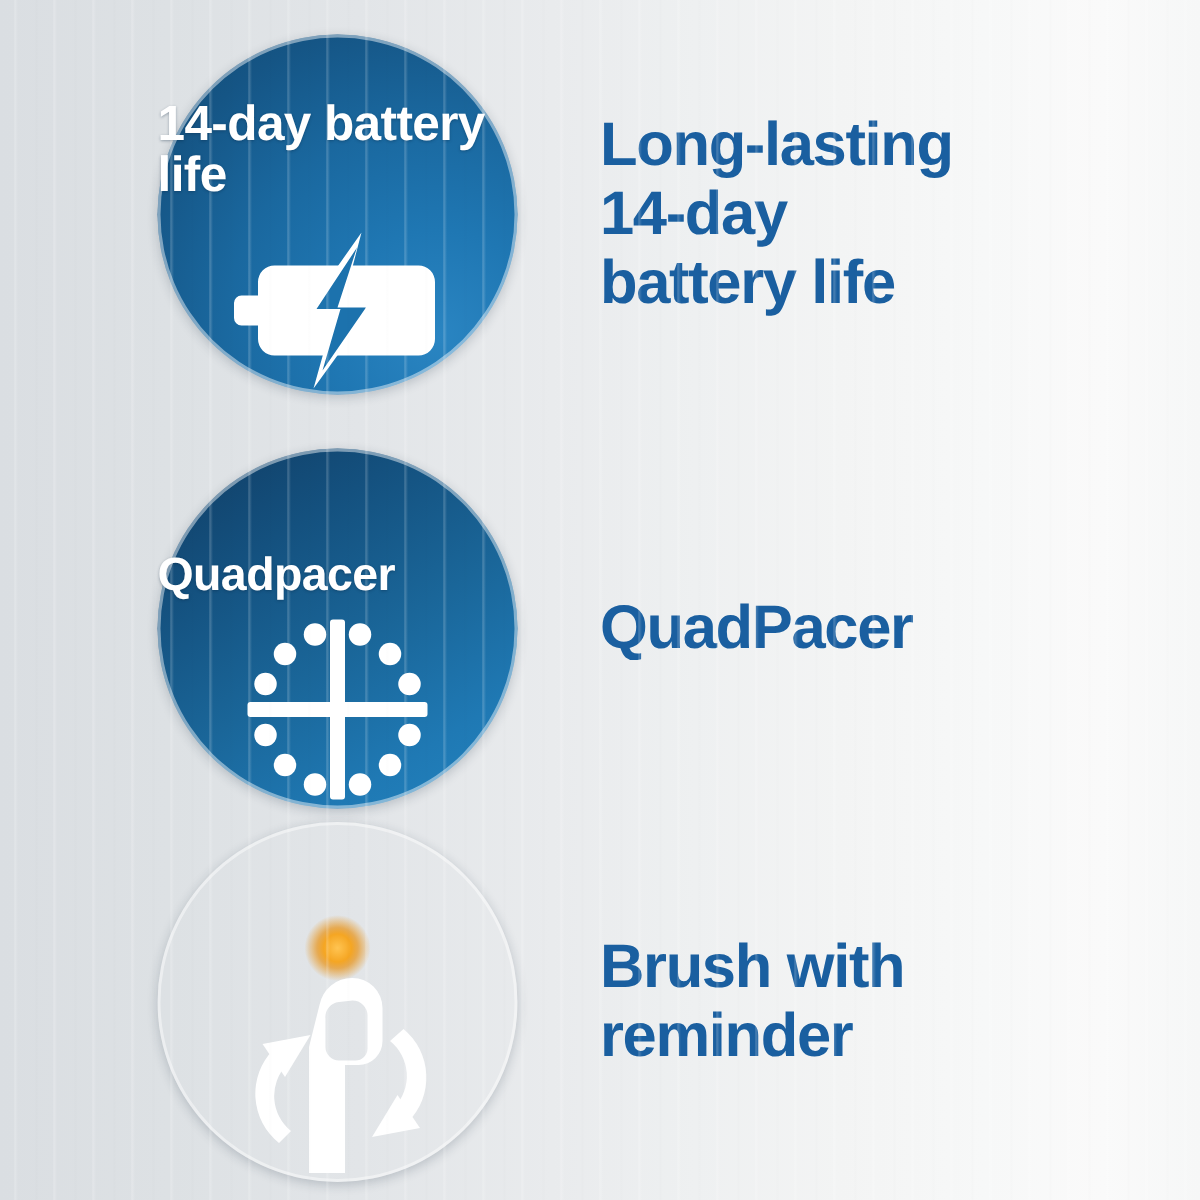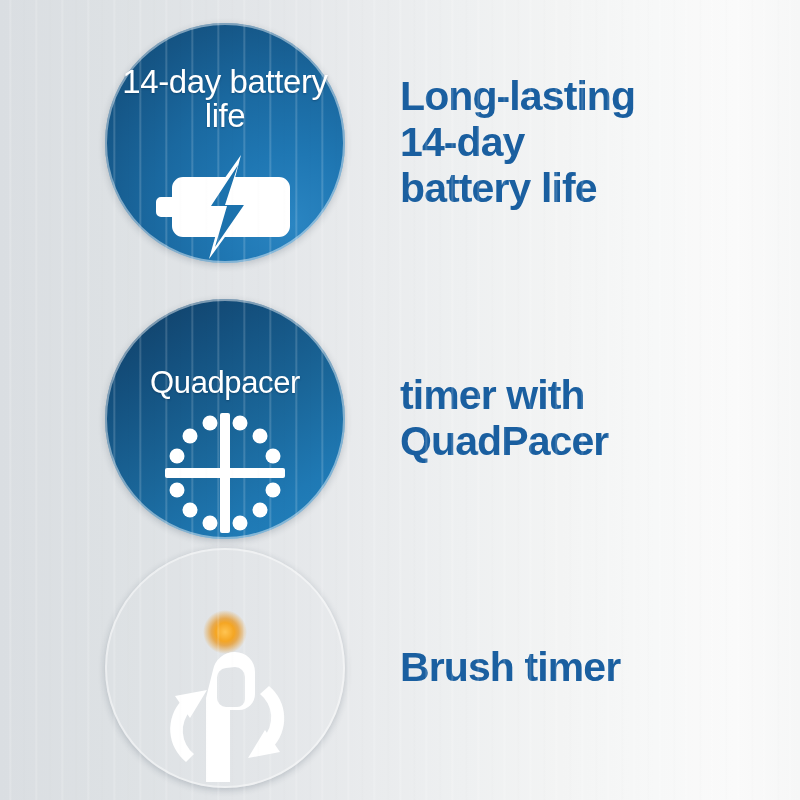--- a/index.html
+++ b/index.html
@@ -84,23 +84,23 @@
     background: linear-gradient(148deg, #103c63 0%, #14517f 28%, #1a6699 55%, #1f79b4 80%, #2384c0 100%);
   }
   #badge-brushhead {
     background: radial-gradient(circle at 62% 46%, #1c5b94 0%, #1750859 0%, #174f83 40%, #133f6b 72%, #0f3258 100%);
   }
 
   .badge-caption {
     position: absolute;
     left: 0;
     width: 100%;
-    text-align: center;
+    text-align: left;
     color: #ffffff;
-    font-weight: 400;
+    font-weight: 700;
     letter-spacing: -0.4px;
     line-height: 1.02;
     text-shadow: 0 1px 2px rgba(10,35,60,0.35);
   }
   #caption-battery {
     top: 42px;
     font-size: 33px;
   }
   #caption-quadpacer {
     top: 68px;
@@ -186,21 +186,20 @@
             <circle cx="29" cy="99" r="7.5"></circle>
             <circle cx="99" cy="99" r="7.5"></circle>
             <circle cx="49" cy="112" r="7.5"></circle>
             <circle cx="79" cy="112" r="7.5"></circle>
           </g>
         </svg>
       </div>
     </div>
 
     <div class="feature-text">
-      <span class="line">timer with</span>
       <span class="line">QuadPacer</span>
     </div>
   </div>
 
   <div class="feature-row" id="row-brushhead">
 
     <div class="badge" id="badge-brushhead">
       <div class="badge-glyph" id="glyph-brushhead">
         <svg width="190" height="180" viewBox="0 0 190 180" aria-hidden="true">
           <defs>
@@ -245,18 +244,19 @@
                    a42 42 0 0 1 3 62
                    l-9 -10
                    a30 30 0 0 0 -3 -44
                    z" fill="#ffffff"></path>
           <path d="M150 142 L118 148 L135 120 Z" fill="#ffffff"></path>
         </svg>
       </div>
     </div>
 
     <div class="feature-text">
-      <span class="line">Brush timer</span>
+      <span class="line">Brush with</span>
+      <span class="line">reminder</span>
     </div>
   </div>
 
   <div id="band-overlay"></div>
 </div>
 
 </body></html>

